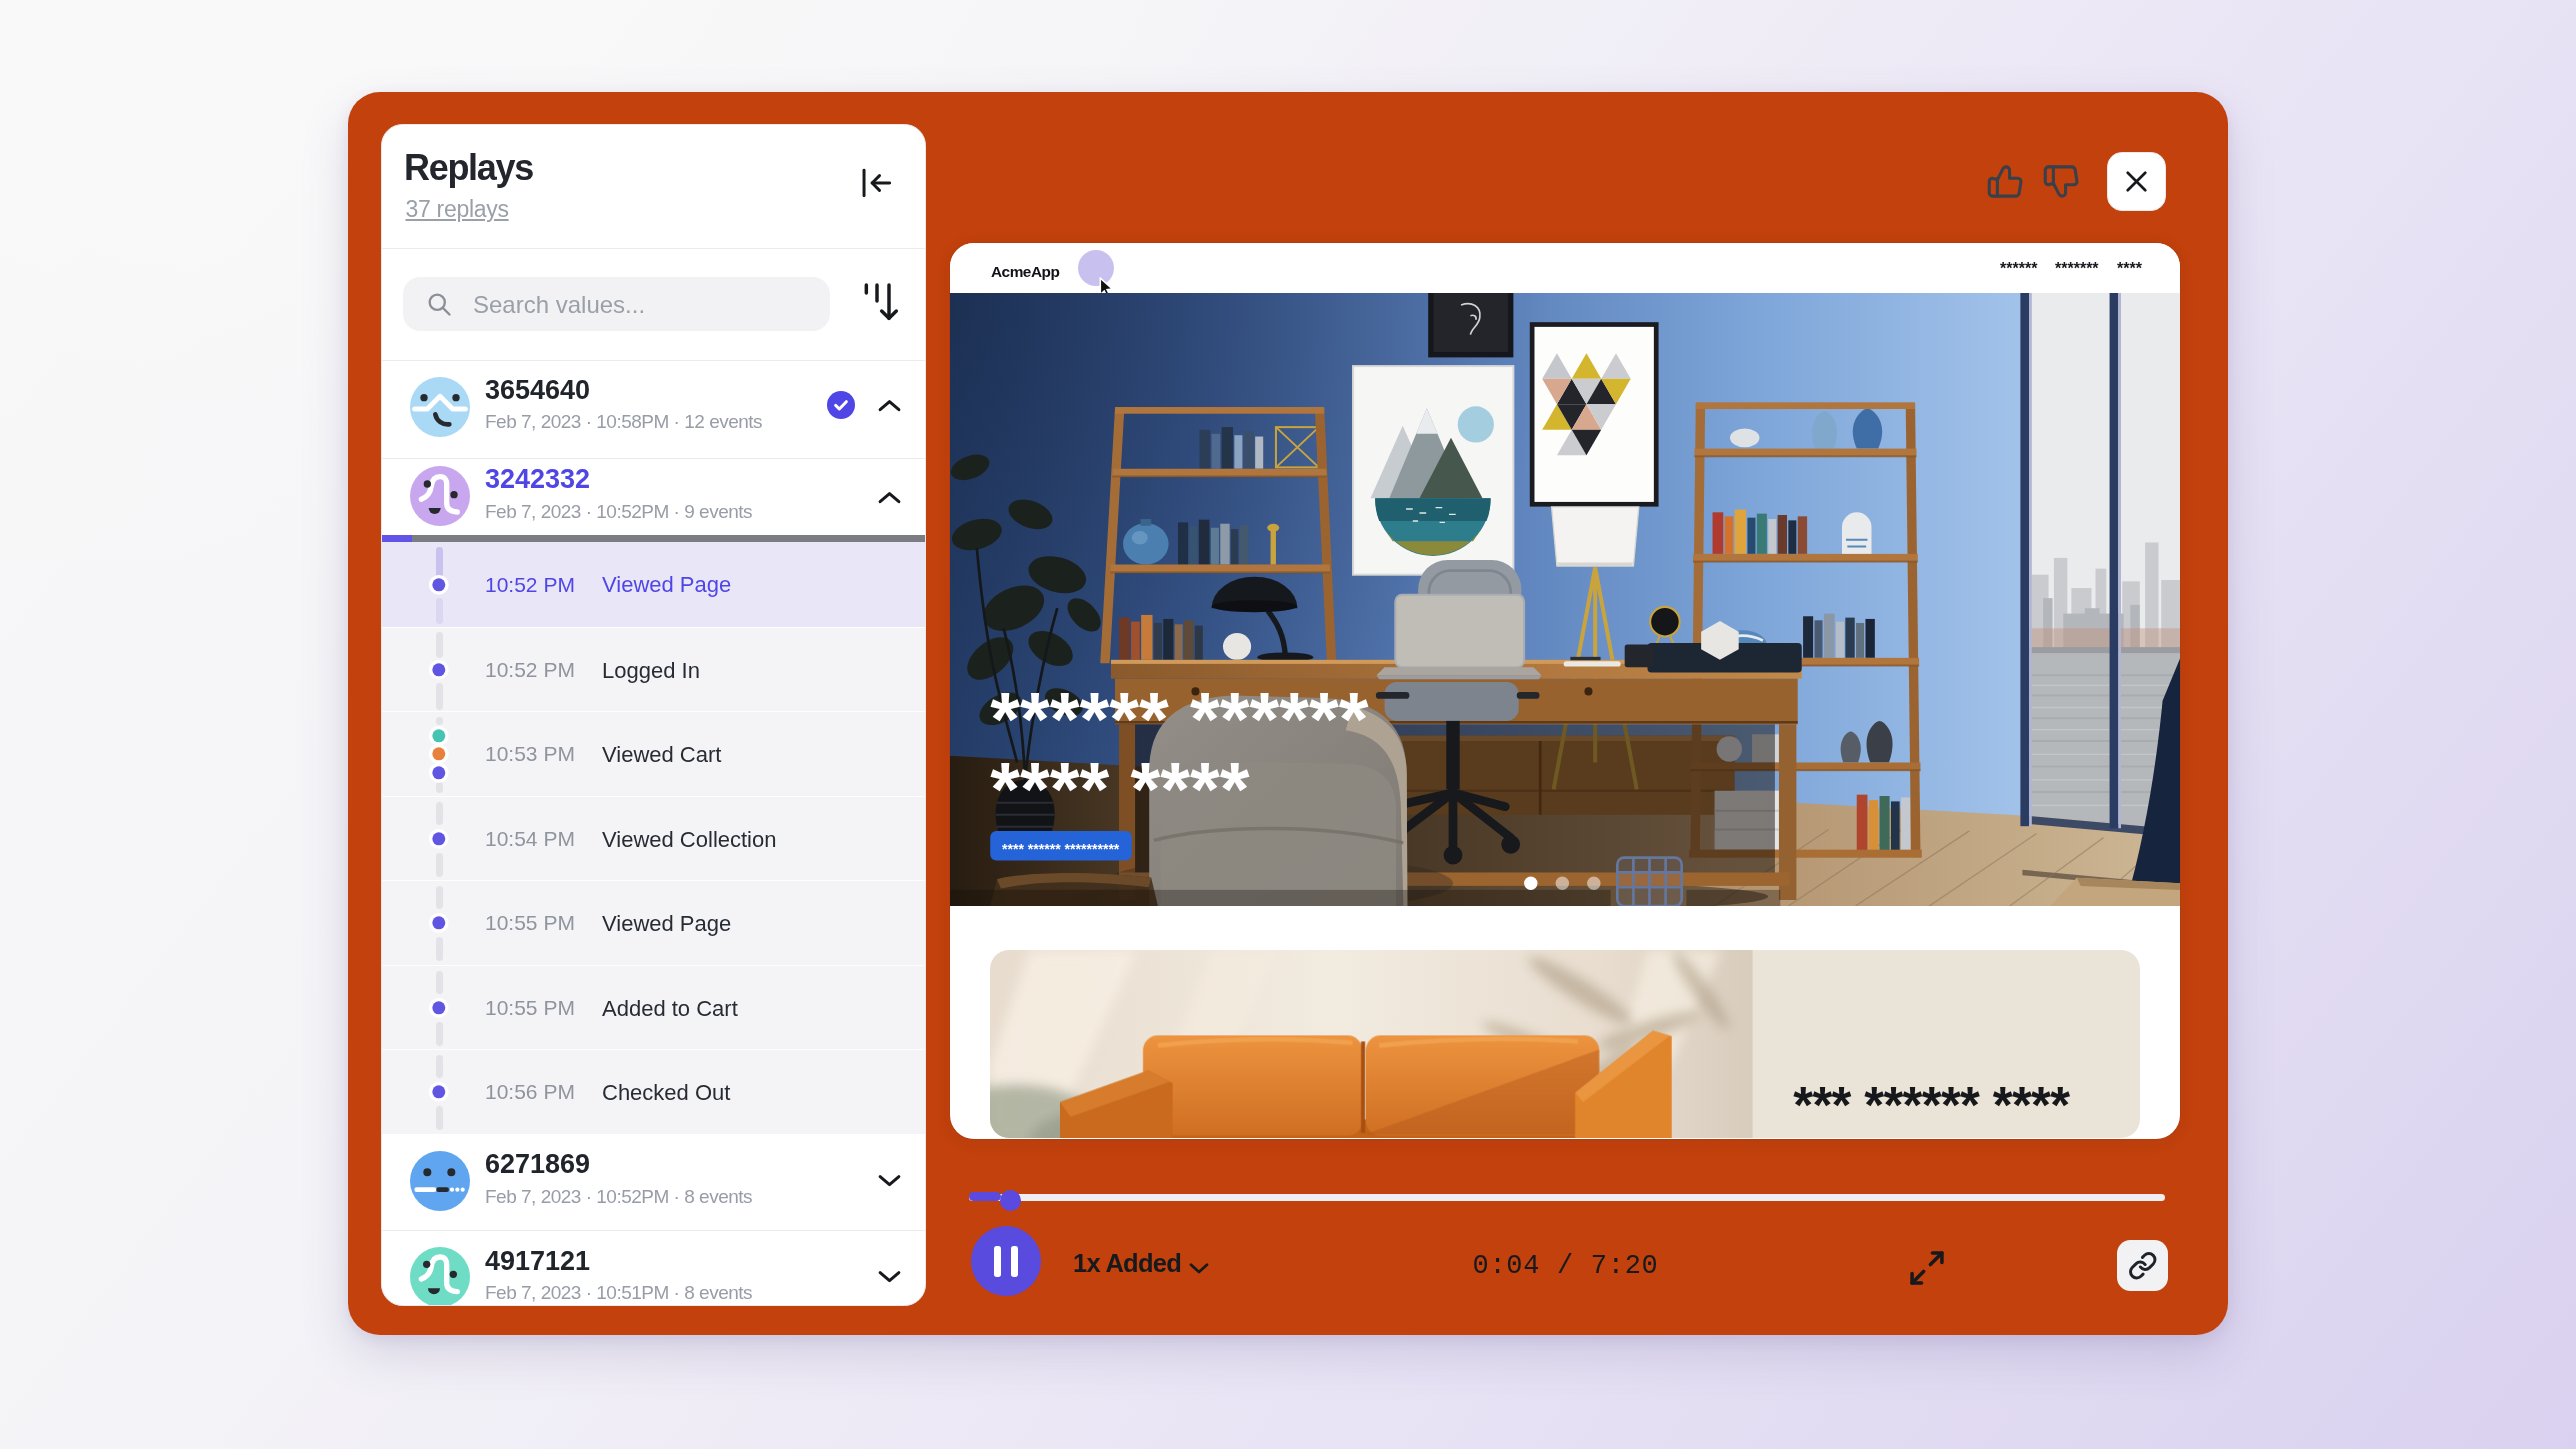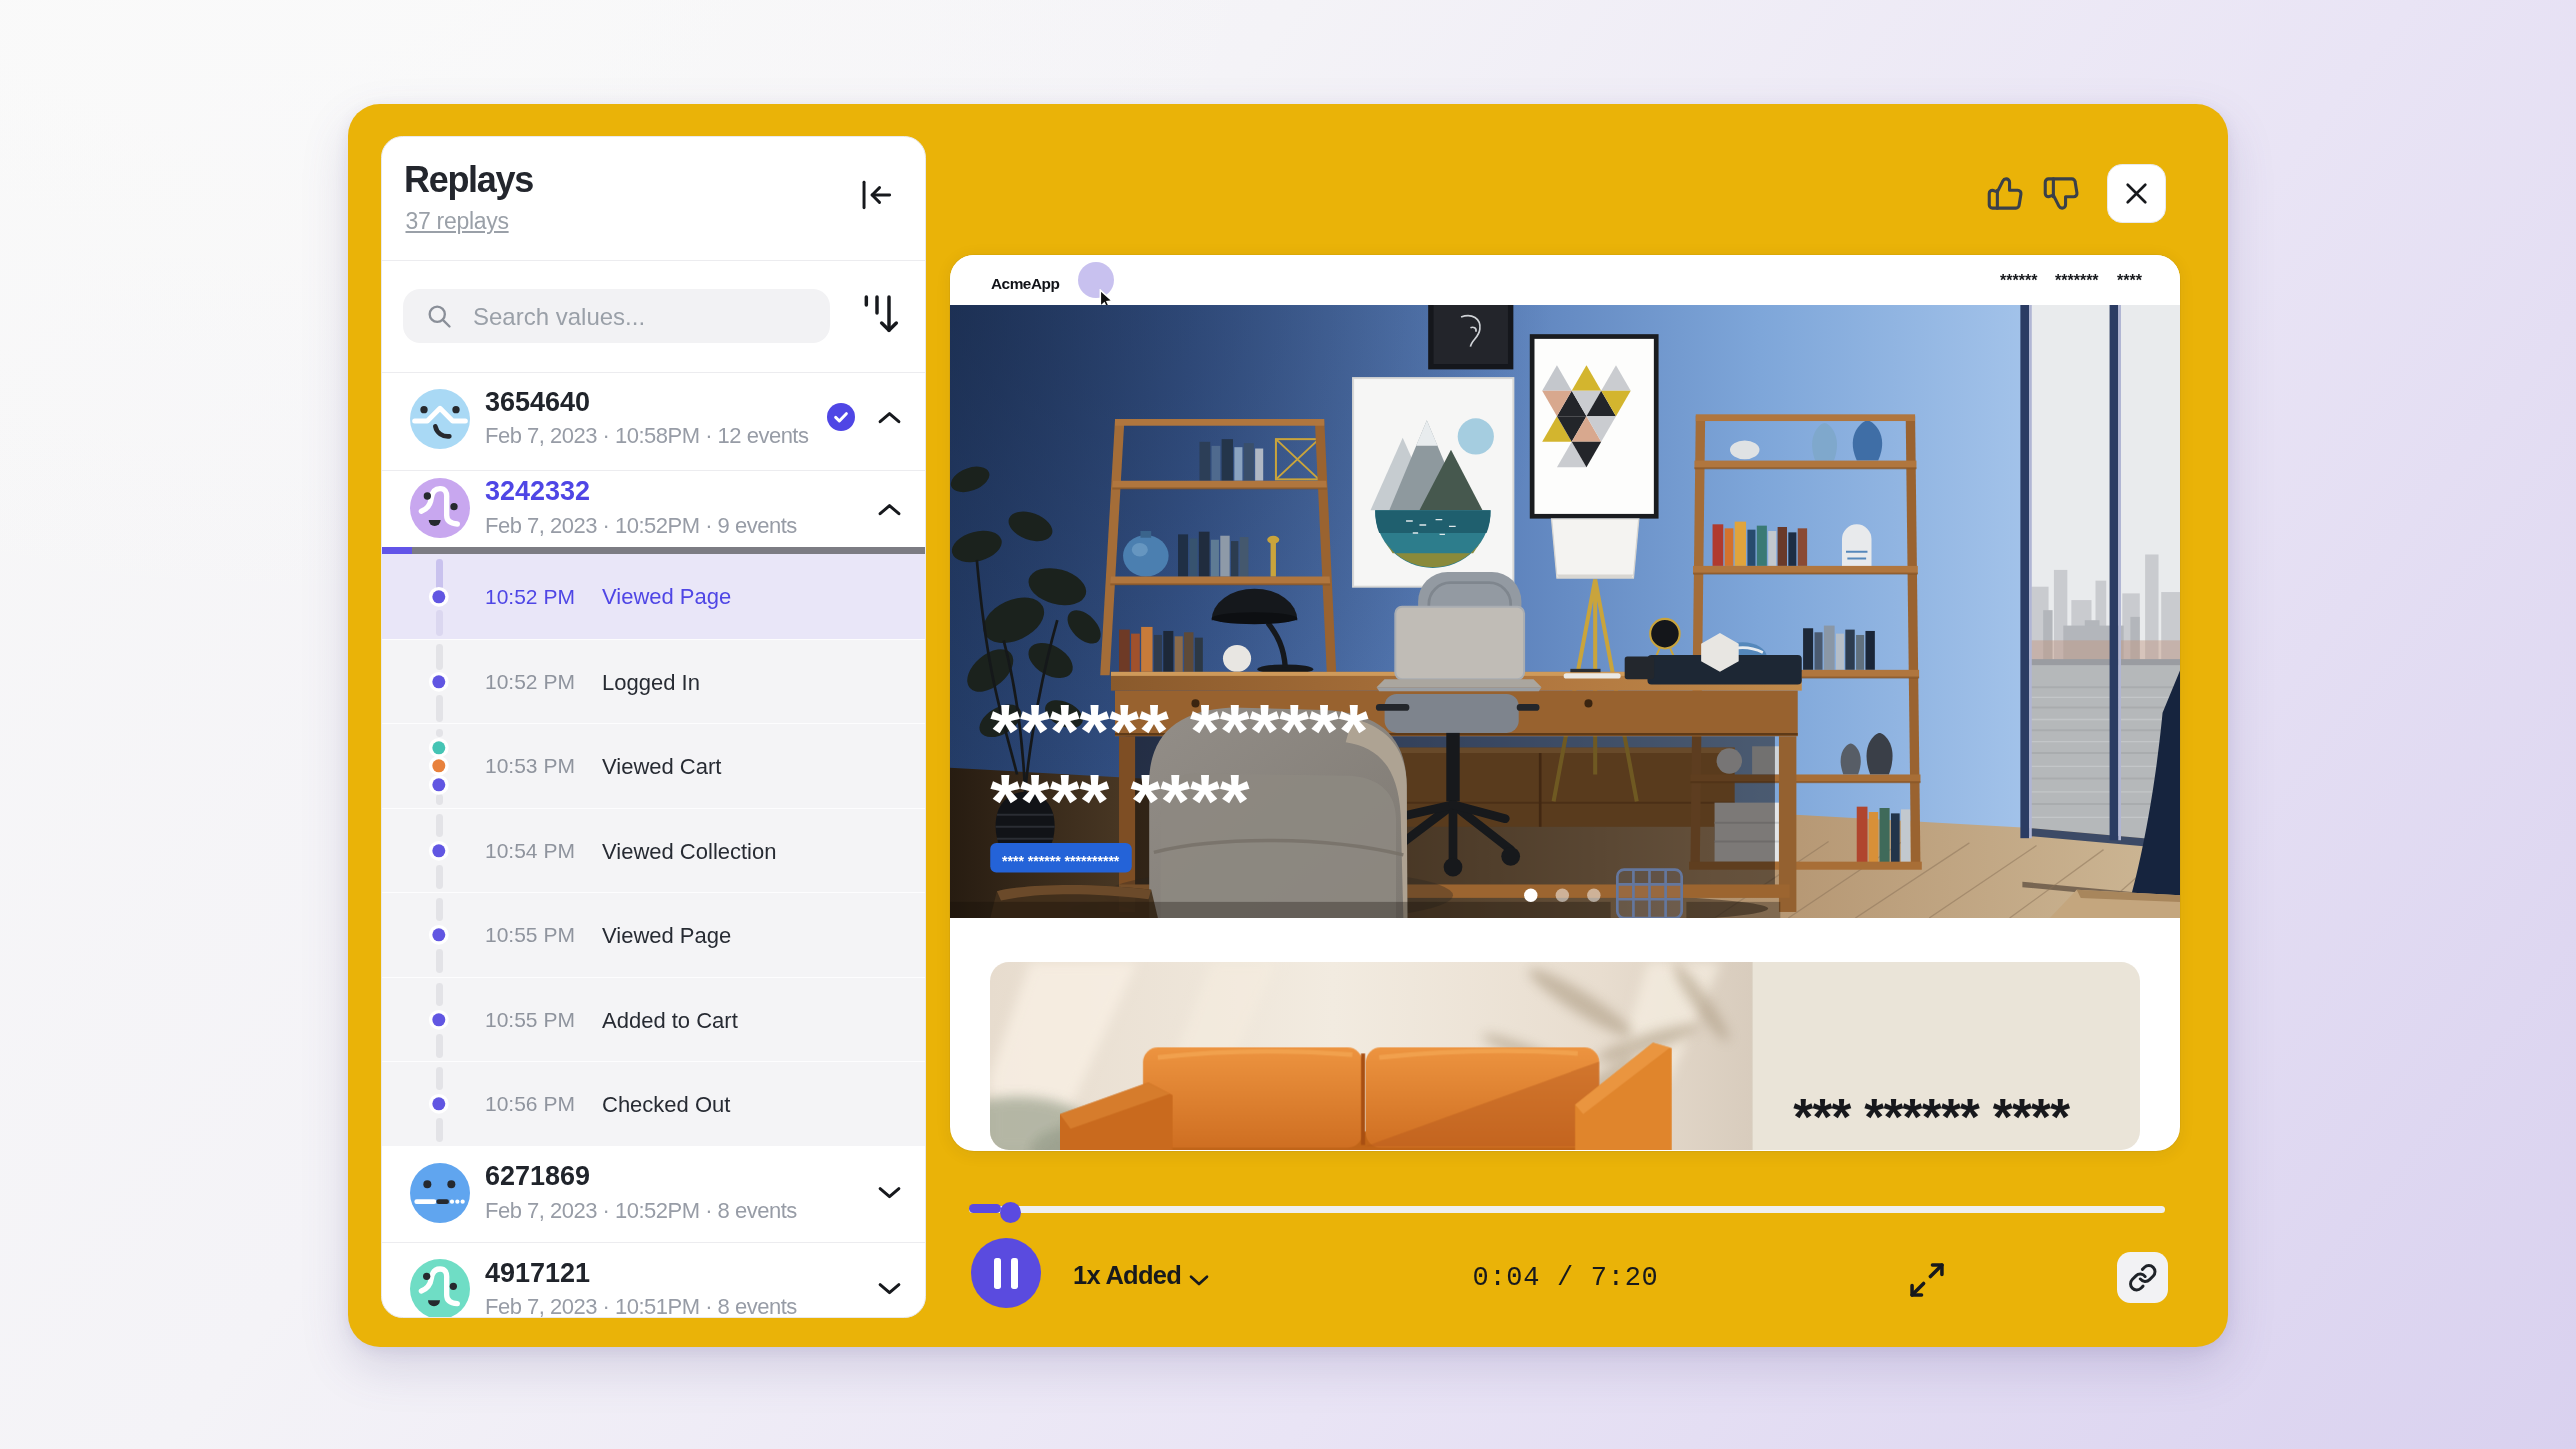--- a/index.html
+++ b/index.html
@@ -4,41 +4,41 @@
 <style>
   * { margin:0; padding:0; box-sizing:border-box; }
   html,body { width:2576px; height:1450px; overflow:hidden; }
   body {
     font-family:"Liberation Sans", sans-serif;
     background:
       radial-gradient(1878px 1342px at 10% -8%, #fafafa 0%, rgba(250,250,250,0) 55%),
       linear-gradient(128deg, #f8f8f8 0%, #f4f3f7 35%, #e9e4f5 65%, #d9d1ef 100%);
   }
   .app {
-    position:absolute; left:348px; top:104px; width:1880px; height:1243px;
-    background:#eab308; border-radius:32px;
+    position:absolute; left:348px; top:92px; width:1880px; height:1243px;
+    background:#c2410c; border-radius:32px;
     box-shadow:0 20px 47px rgba(90,80,140,0.18), 0 4px 13.4px rgba(90,80,140,0.10);
   }
   
   .panel {
     position:absolute; left:33px; top:32px; width:545px; height:1182px;
     background:#fff; border:1.3px solid #e9e9ec; border-radius:21.5px; overflow:hidden;
   }
   .p-abs { position:absolute; }
   .hdr-title { position:absolute; left:22px; top:22px; font-size:36px; font-weight:bold; letter-spacing:-1.3px; color:#23262d; }
   .hdr-sub { position:absolute; left:23.5px; top:71px; font-size:23px; color:#9aa0a8; letter-spacing:-0.3px;text-decoration:underline; }
   .divider { position:absolute; left:0; width:100%; height:1.3px; background:#ececef; }
   .search-box {
     position:absolute; left:21px; top:152px; width:427px; height:54px;
     background:#f2f2f4; border-radius:17.4px;
   }
   .search-ph { position:absolute; left:70px; top:14px; font-size:24px; color:#9aa0a8; }
   .sess-title { position:absolute; left:103px; font-size:27px; font-weight:bold; color:#20242b; }
   .sess-title.active { color:#4f46e5; }
-  .sess-sub { position:absolute; left:103px; font-size:22px; color:#979ca6; letter-spacing:-0.5px; }
+  .sess-sub { position:absolute; left:103px; font-size:19px; color:#979ca6; letter-spacing:-0.5px; }
   .avatar { position:absolute; left:27.5px; width:60px; height:60px; }
   .prog { position:absolute; left:0; top:410px; width:100%; height:6.7px; background:#7c7c83; }
   .prog > div { position:absolute; left:0; top:0; width:29.5px; height:6.7px; background:#6254e8; }
   .erow { position:absolute; left:0; width:100%; background:#f4f4f6; }
   .erow.sel { background:#e9e6f8; }
   .etime { position:absolute; left:103px; font-size:21px; color:#8f949e; }
   .ename { position:absolute; left:220px; font-size:22px; color:#272b33; }
   .erow.sel .etime, .erow.sel .ename { color:#4f46e5; }
   .track { position:absolute; left:54px; width:6.7px; border-radius:3.4px; background:#e3e3e7; }
   .dot { position:absolute; left:57px; width:13.4px; height:13.4px; border-radius:50%; background:#6156e2; box-shadow:0 0 0 3.4px #fff; transform:translate(-6.7px,-6.7px); }

